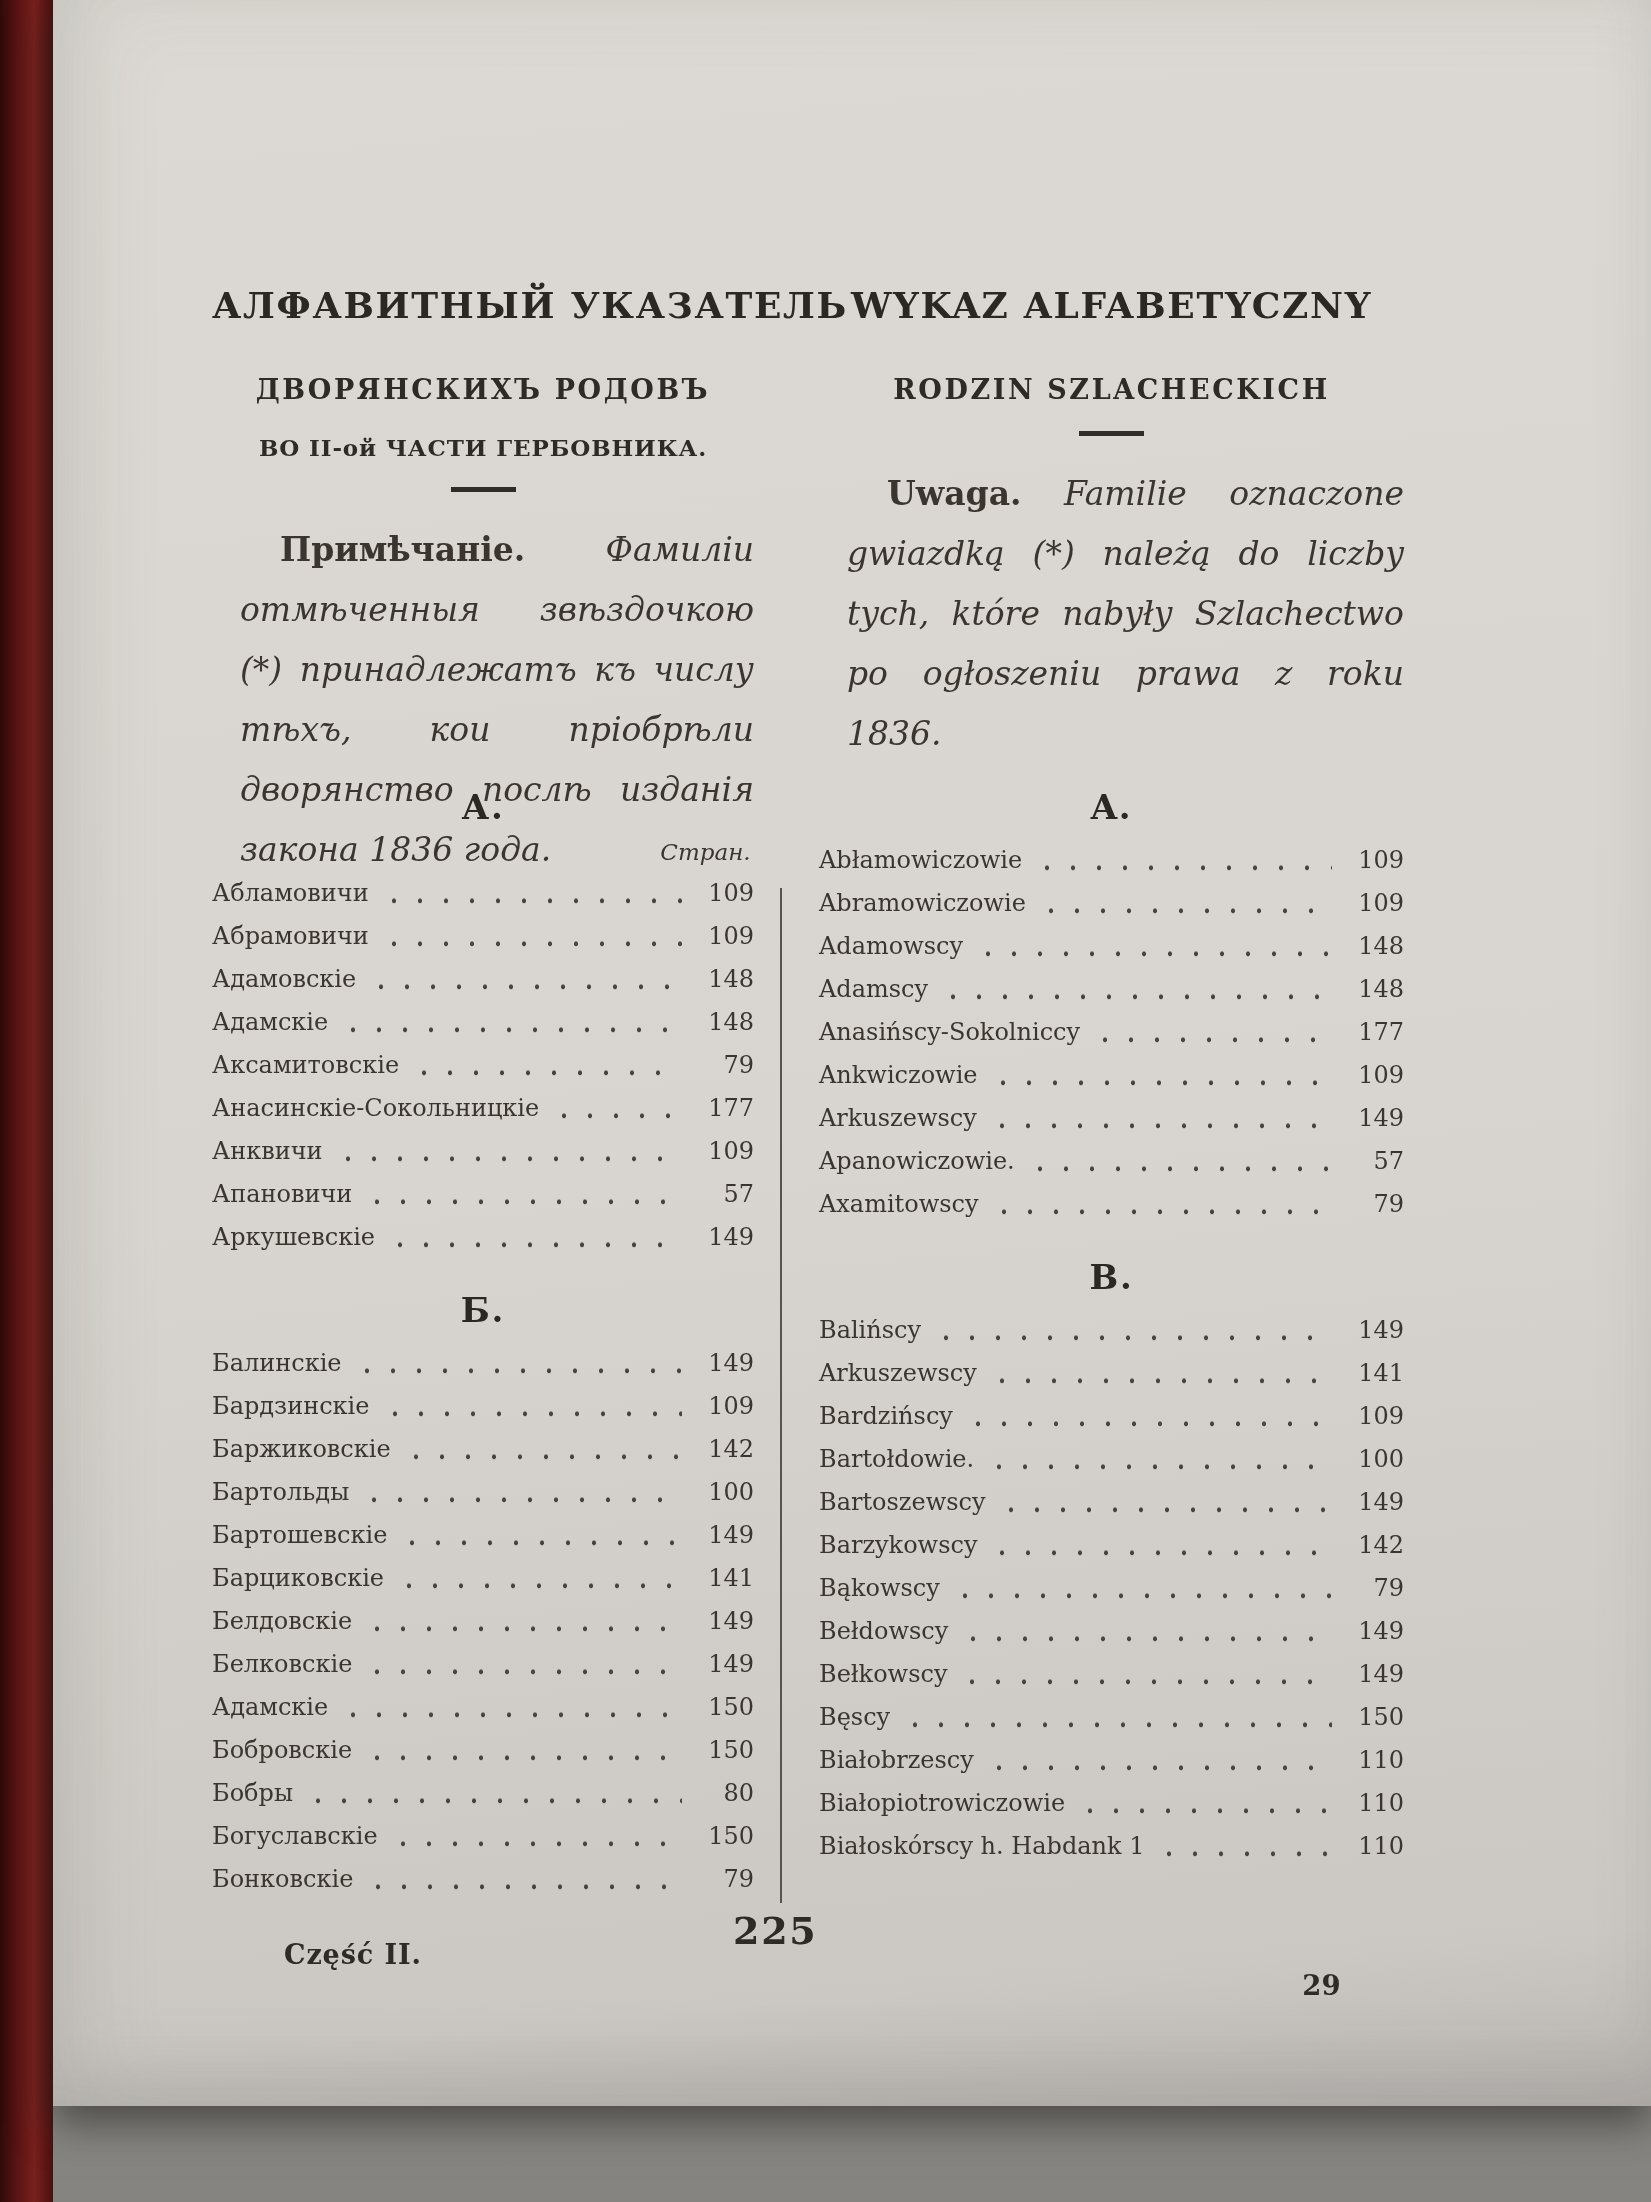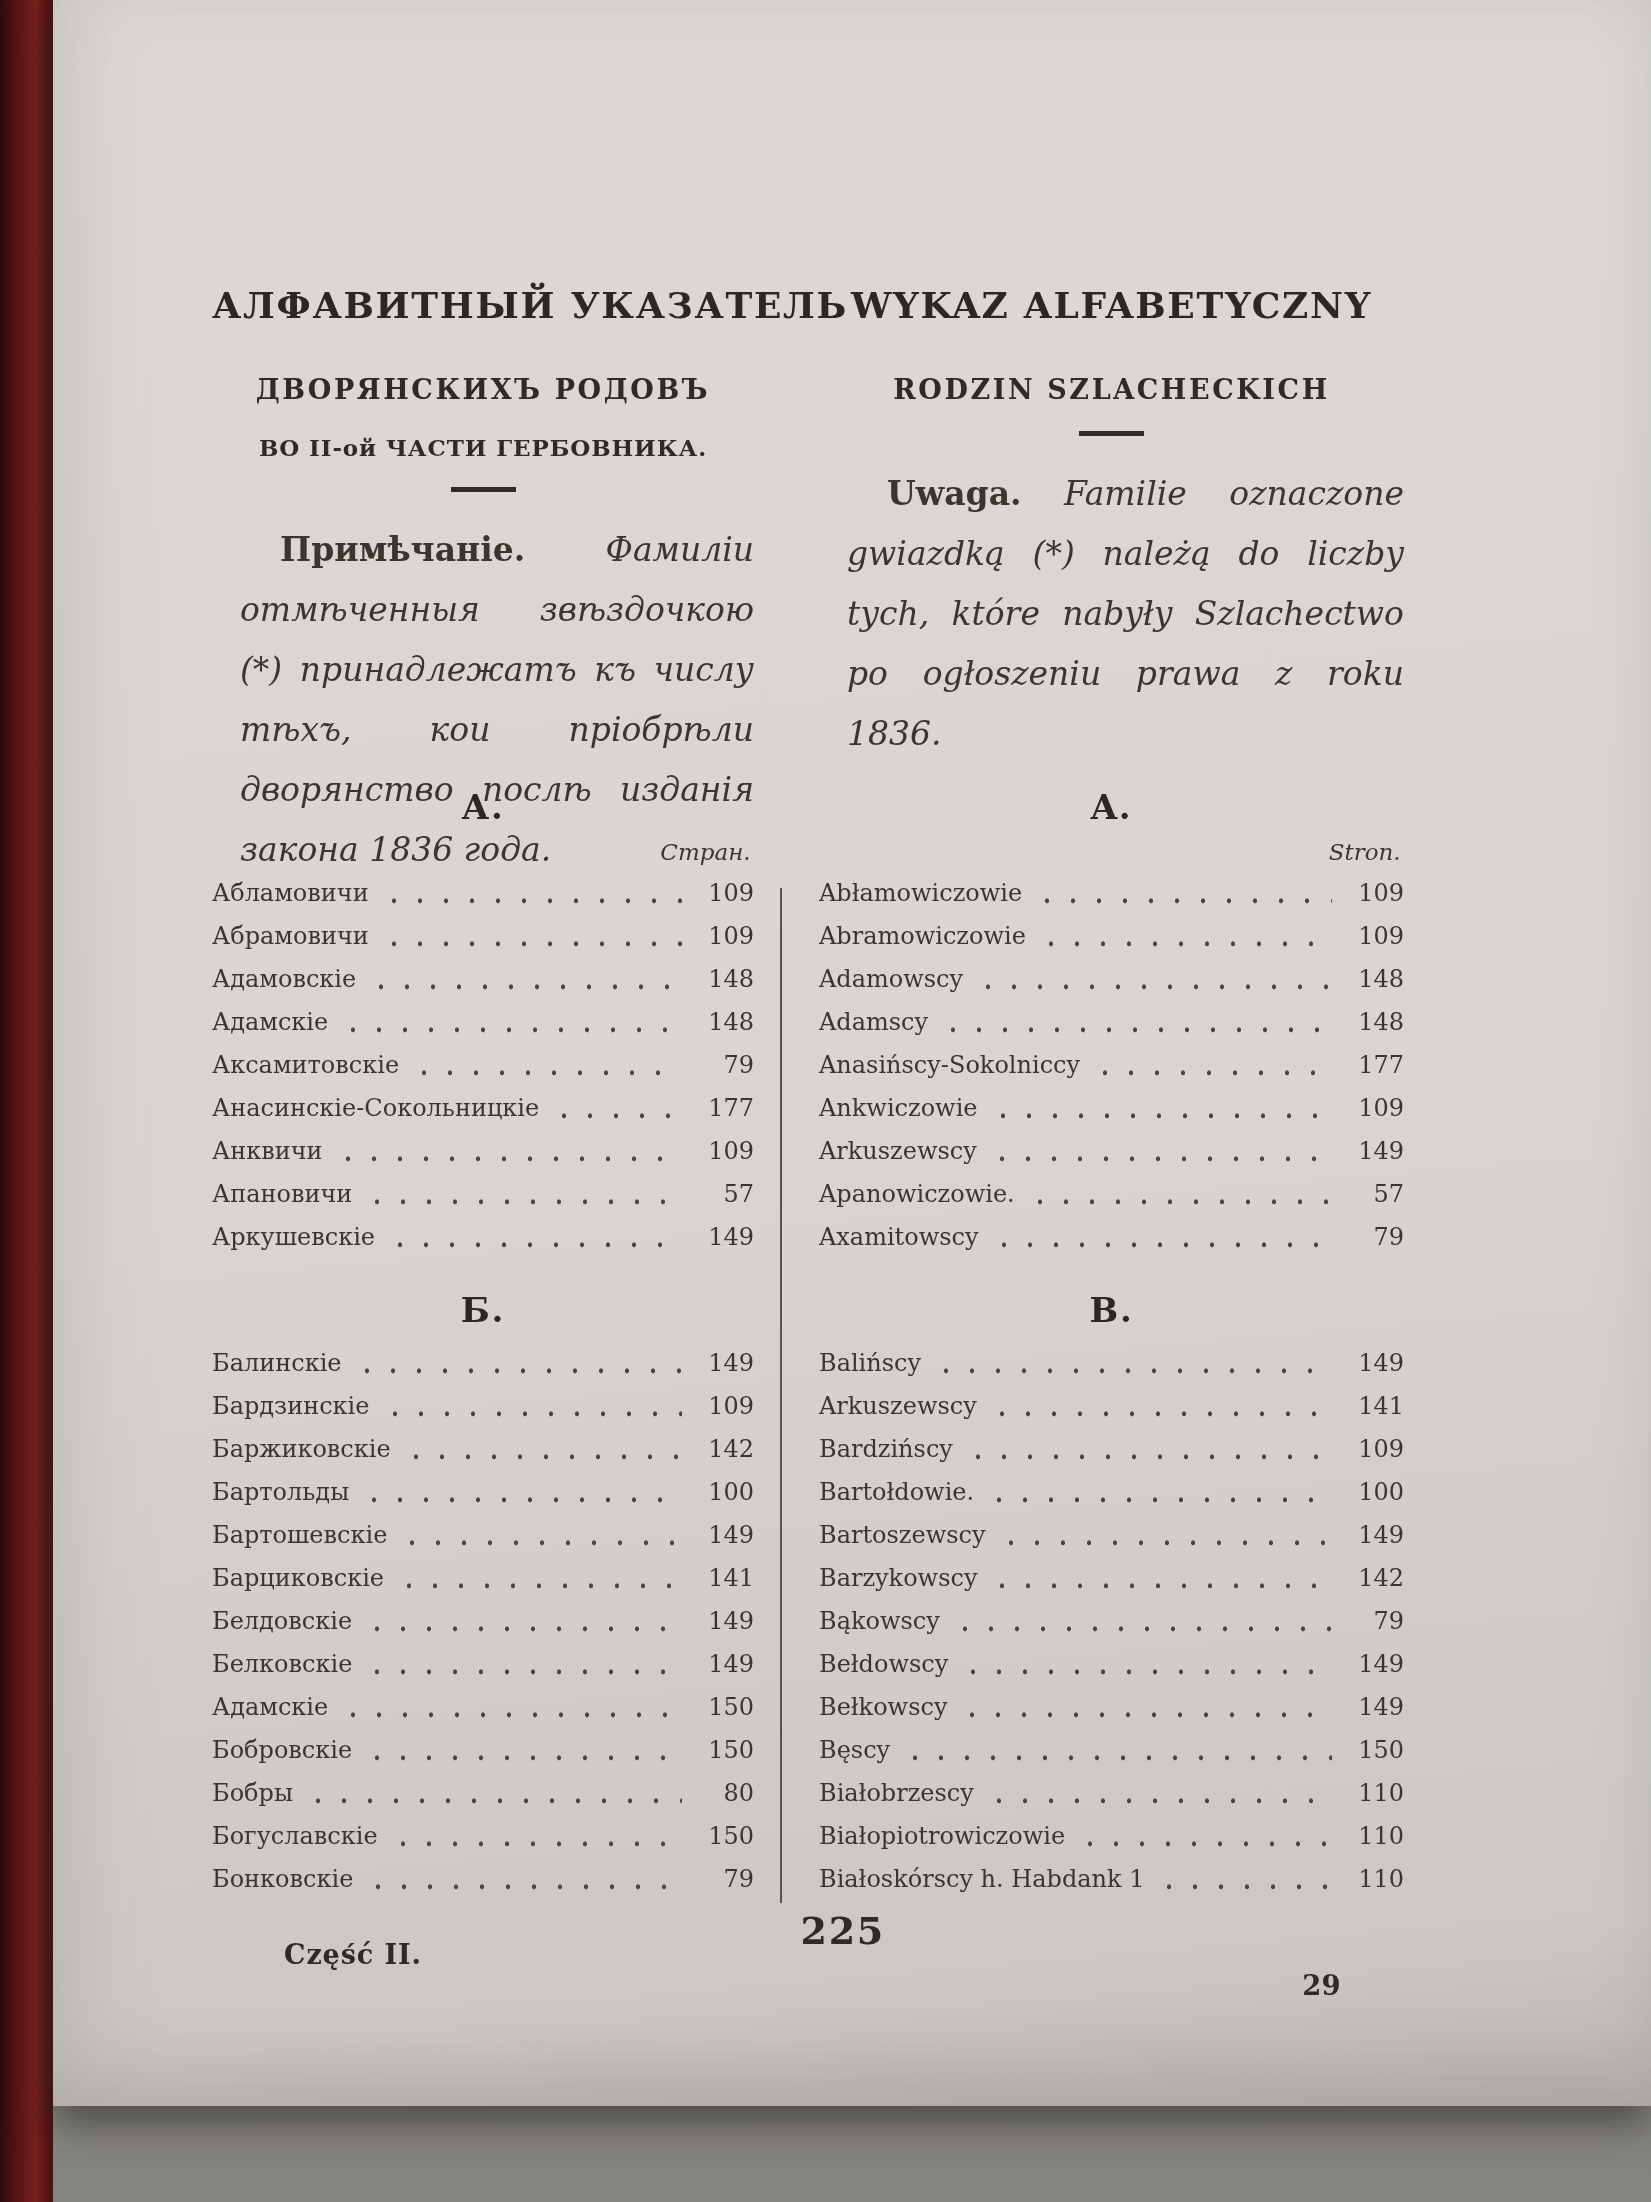--- a/index.html
+++ b/index.html
@@ -73,21 +73,21 @@
     background-size:26px 10.3px; background-repeat:repeat-x; background-position:left center;
   }
   .epage { flex:0 0 67px; text-align:right; }
 
   .divider {
     position:absolute; left:727px; top:888px; width:1.7px; height:1015px;
     background:#57534d;
   }
 
   .folio { position:absolute; color:#2e2b26; }
-  .folio-center { left:720px; top:1908px; width:112px; text-align:right; font-size:38px; font-weight:bold; letter-spacing:1.7px; }
+  .folio-center { left:680px; top:1908px; width:112px; text-align:left; font-size:38px; font-weight:bold; letter-spacing:1.7px; }
   .folio-right  { left:1230px; top:1941px; width:77px; text-align:center; font-size:27.5px; font-weight:bold;margin-top:28px; }
   .folio-left   { left:231px;  top:1939px; font-size:27px; font-weight:bold; letter-spacing:0.9px; }
 </style>
 </head>
 <body>
 
 <div class="scene">
   <div class="spine"></div>
 
   <div class="page">
@@ -226,21 +226,20 @@
     <div class="col col-right">
       <div class="col-head">
         <div class="title">WYKAZ ALFABETYCZNY</div>
         <div class="subtitle">RODZIN SZLACHECKICH</div>
         <div class="title-rule"></div>
         <p class="note"><span class="note-label">Uwaga.</span> <span class="note-text">Familie oznaczone gwiazdką (*) należą do liczby tych, które nabyły Szlachectwo po ogłoszeniu prawa z roku 1836.</span></p>
       </div>
       <div class="sections">
           <div class="section">
             <div class="section-letter">A.</div>
-            <div class="col-header">Stron.</div>
             <div class="entry">
               <span class="ename">Abłamowiczowie</span>
               <span class="dots"></span>
               <span class="epage">109</span>
             </div>
             <div class="entry">
               <span class="ename">Abramowiczowie</span>
               <span class="dots"></span>
               <span class="epage">109</span>
             </div>

